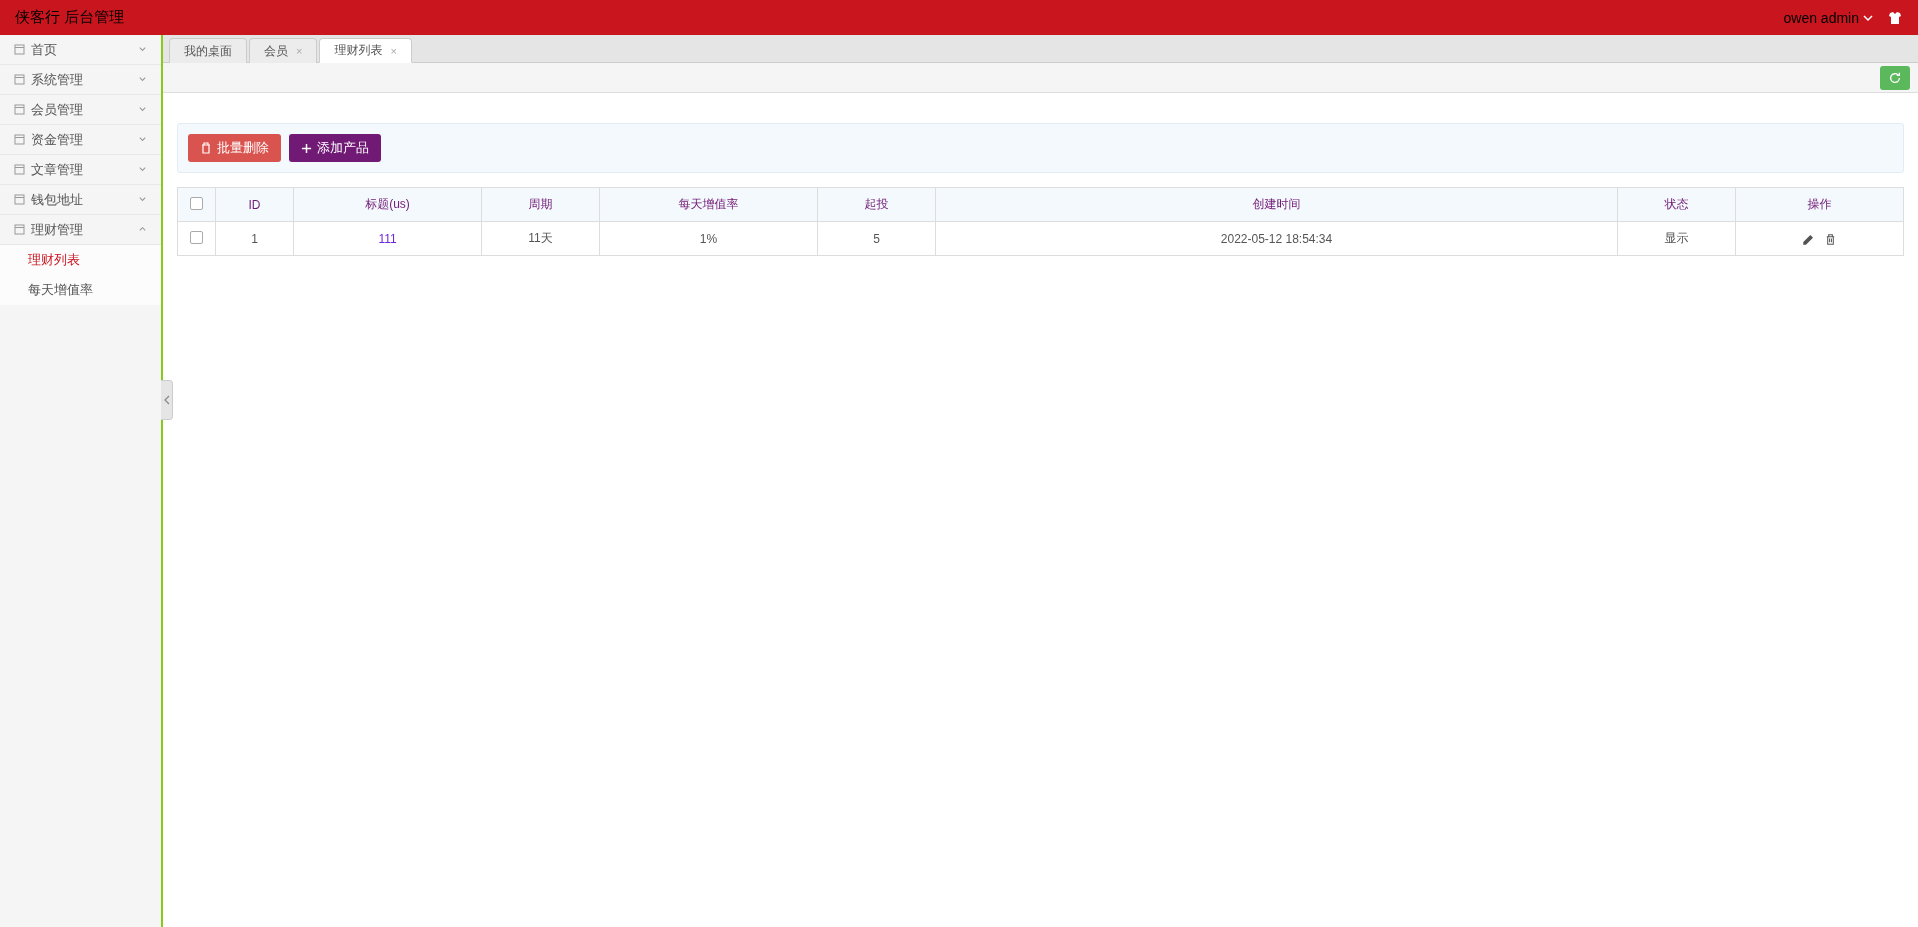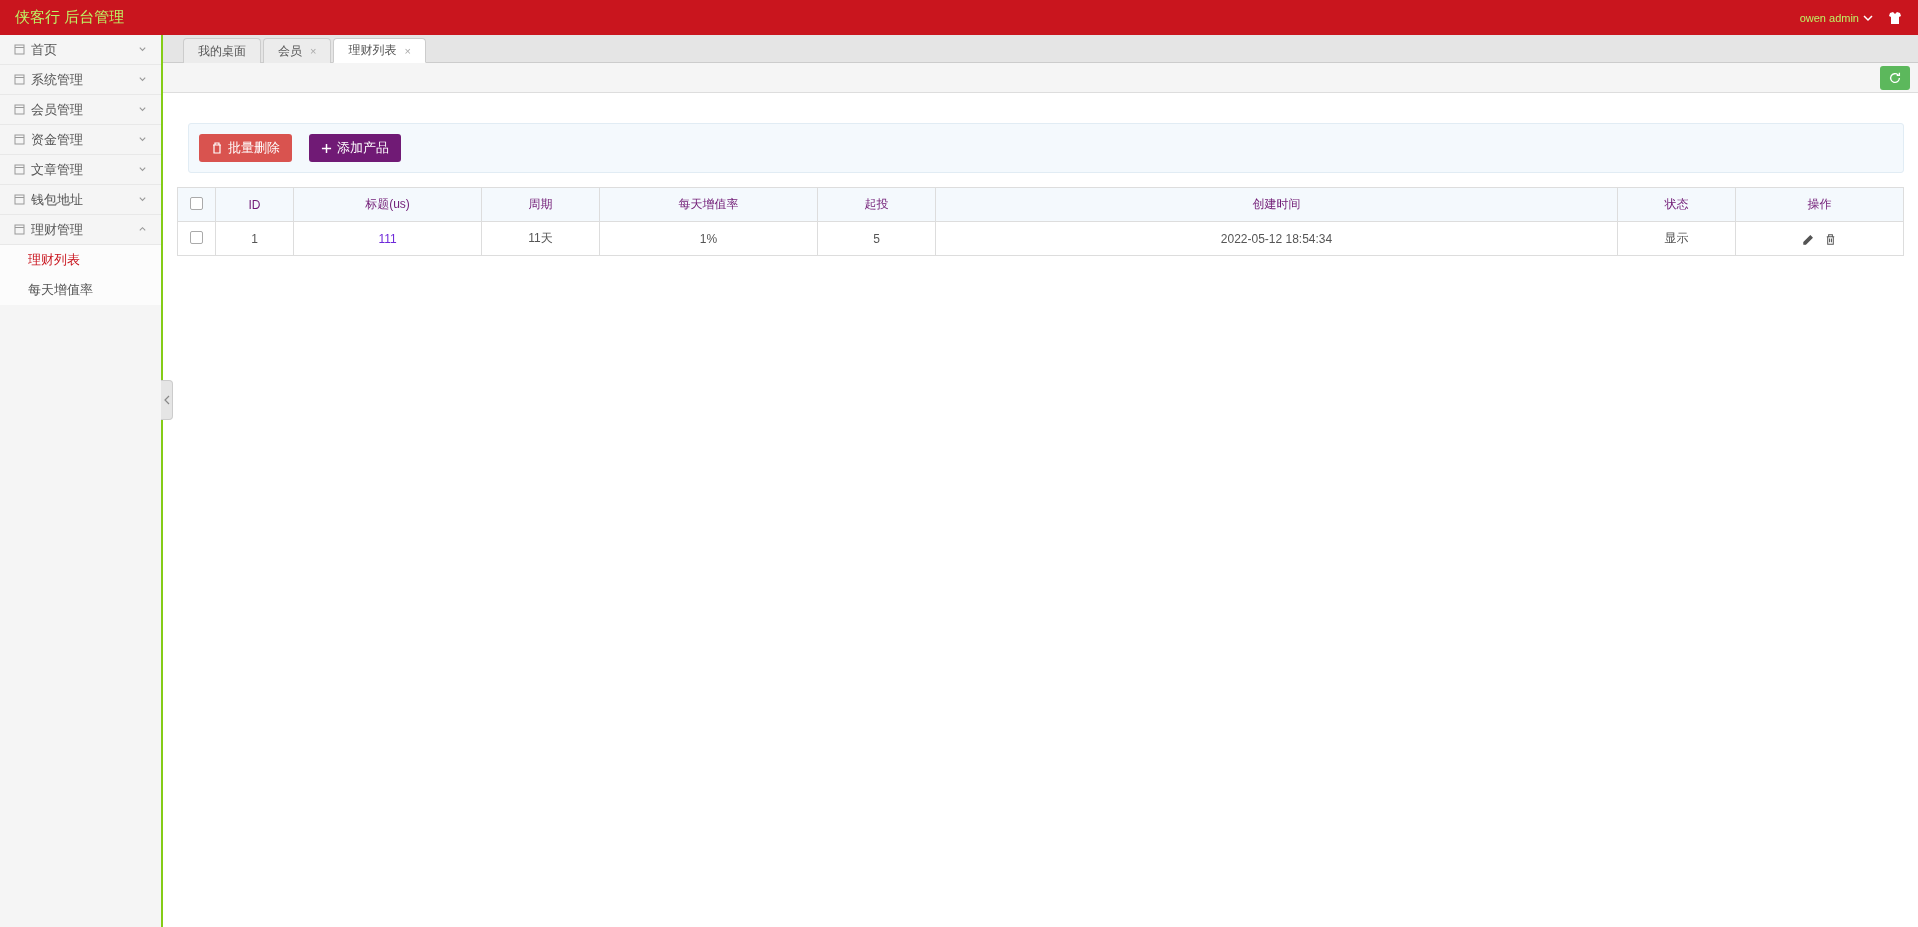--- a/index.html
+++ b/index.html
@@ -1,52 +1,52 @@
 <!DOCTYPE html>
 <html><head>
 <meta charset="utf-8">
 <style>
 * { margin: 0; padding: 0; box-sizing: border-box; }
 body { font-family: "Microsoft YaHei", Arial, sans-serif; font-size: 13px; color: #333; background: #fff; }
 
 
-.header { height: 35px; background: #c9151e; color: #bef264; display: flex; align-items: center; padding: 0 15px; justify-content: space-between; }
+.header { height: 35px; background: #c9151e; color: #000000; display: flex; align-items: center; padding: 0 15px; justify-content: space-between; }
 .header-title { font-size: 15px; font-weight: normal; }
-.header-user { display: flex; align-items: center; gap: 14px; font-size: 11px; }
+.header-user { display: flex; align-items: center; gap: 14px; font-size: 14px; }
 .header-user-name { display: flex; align-items: center; gap: 4px; cursor: pointer; }
 
 
 .layout { display: flex; height: calc(100vh - 35px); }
 .sidebar { width: 163px; background: #f5f5f5; border-right: 2px solid #84cc16; position: relative; }
 .content { flex: 1; display: flex; flex-direction: column; background: #eee; }
 
 
 .menu-item { height: 30px; display: flex; align-items: center; padding: 0 14px; font-size: 13px; color: #555; cursor: pointer; justify-content: space-between; border-bottom: 1px solid #e8e8e8; }
 .menu-item-left { display: flex; align-items: center; gap: 6px; }
 .submenu { background: #fcfcfc; }
 .submenu-item { height: 30px; display: flex; align-items: center; padding-left: 28px; font-size: 13px; color: #555; cursor: pointer; }
 .submenu-item.active { color: #c9151e; }
 
 .collapse-handle { position: absolute; right: -12px; top: 345px; width: 12px; height: 40px; background: #e5e5e5; border: 1px solid #ccc; border-left: none; border-radius: 0 4px 4px 0; display: flex; align-items: center; justify-content: center; cursor: pointer; }
 
 
-.tabs { height: 28px; background: #e5e5e5; display: flex; align-items: flex-end; padding-left: 20px; border-bottom: 1px solid #ccc; }
+.tabs { height: 28px; background: #e5e5e5; display: flex; align-items: flex-end; padding-left: 6px; border-bottom: 1px solid #ccc; }
 .tab { height: 25px; padding: 0 14px; background: #ececec; border: 1px solid #ccc; border-bottom: none; border-radius: 4px 4px 0 0; margin-right: 2px; display: flex; align-items: center; gap: 8px; font-size: 12px; color: #555; cursor: pointer; position: relative; top: 1px; }
 .tab.active { background: #fff; border-bottom: 1px solid #fff; }
 .tab-close { font-size: 11px; color: #aaa; cursor: pointer; }
 
 
 .toolbar { height: 30px; background: #f5f5f5; border-bottom: 1px solid #ddd; display: flex; align-items: center; justify-content: flex-end; padding: 0 8px; }
 .refresh-btn { width: 30px; height: 24px; background: #5cb85c; border-radius: 3px; display: flex; align-items: center; justify-content: center; cursor: pointer; color: #fff; }
 
 
 .main-body { flex: 1; background: #fff; padding: 0; overflow: auto; }
 
 
-.action-bar { margin: 30px 14px 14px 25px; background: #f4f9fd; border: 1px solid #e1ecf4; border-radius: 3px; padding: 10px; display: flex; gap: 17px; }
+.action-bar { margin: 30px 14px 14px 14px; background: #f4f9fd; border: 1px solid #e1ecf4; border-radius: 3px; padding: 10px; display: flex; gap: 8px; }
 .btn { height: 28px; padding: 0 12px; border-radius: 3px; display: inline-flex; align-items: center; gap: 5px; font-size: 13px; color: #fff; cursor: pointer; border: none; }
 .btn-danger { background: #d9534f; }
 .btn-primary { background: #701a75; }
 
 
 .data-table { margin: 0 14px; border: 1px solid #ddd; border-collapse: collapse; width: calc(100% - 28px); table-layout: fixed; }
 .data-table th, .data-table td { border: 1px solid #ddd; padding: 8px 6px; text-align: center; font-size: 12px; font-weight: normal; }
 .data-table thead { background: #f4f9fd; }
 .data-table th { color: #701a75; }
 .data-table td { color: #555; }

